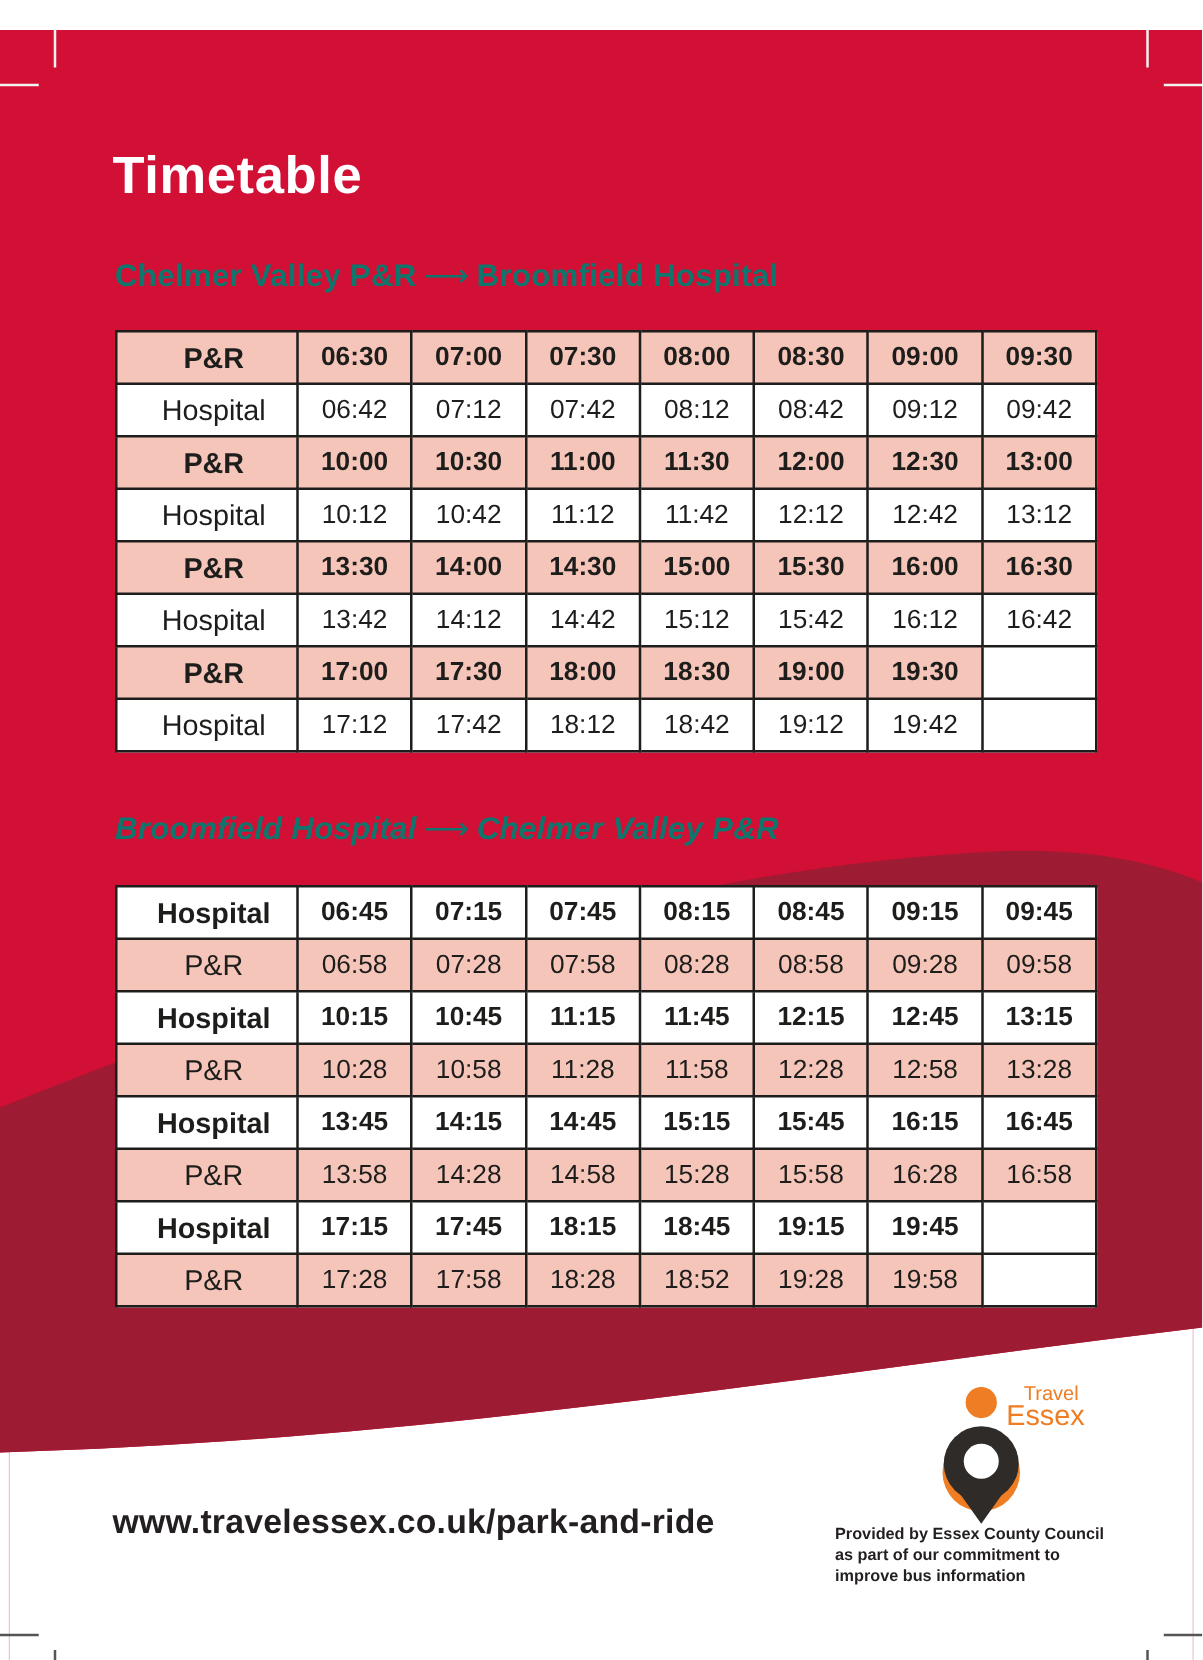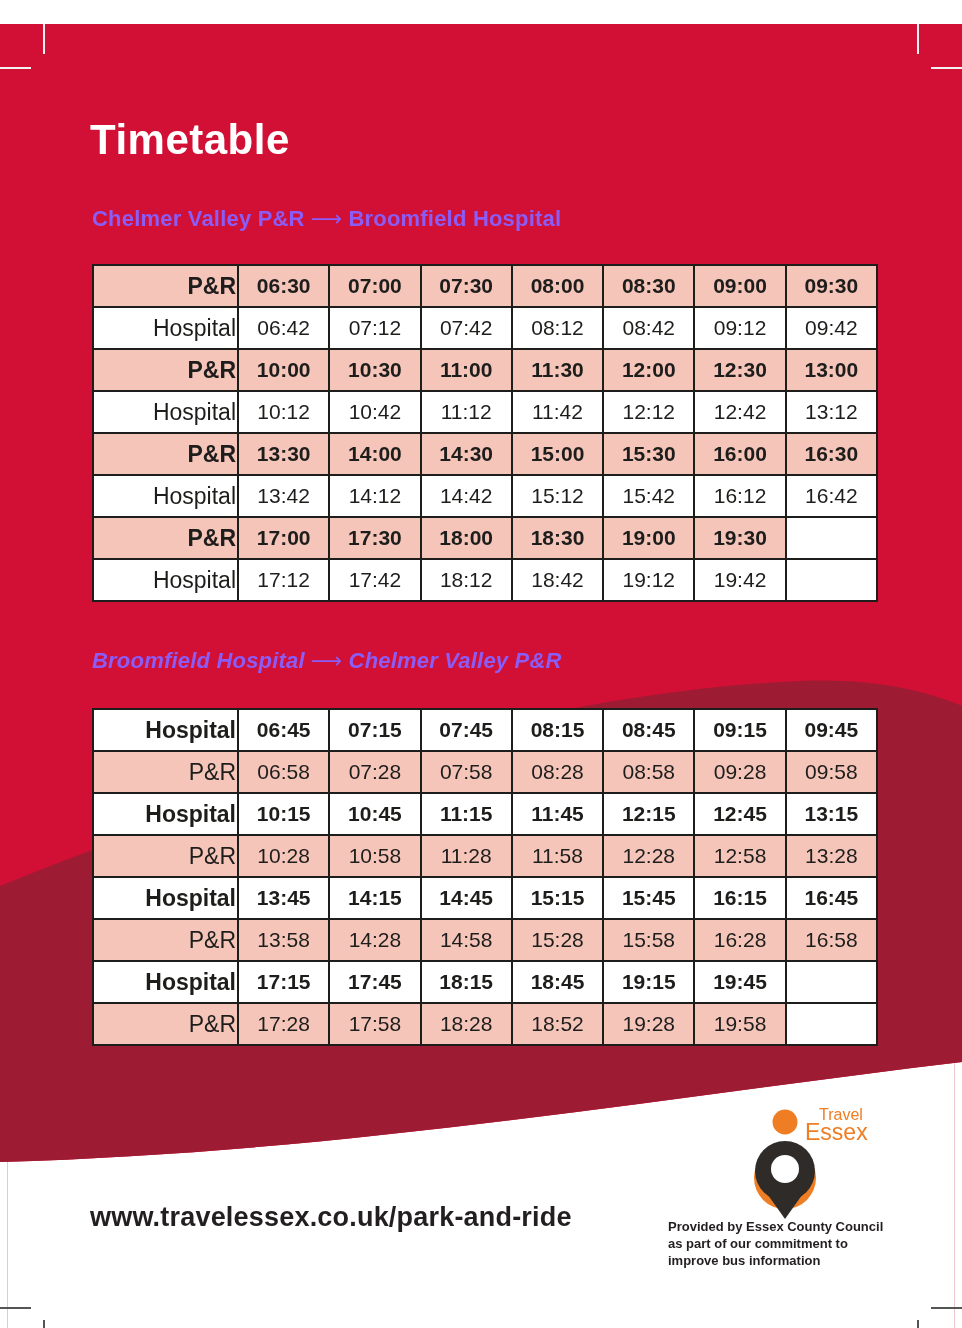--- a/index.html
+++ b/index.html
@@ -17,37 +17,37 @@
   .bg{position:absolute;left:0;top:0;width:962px;height:1328px;}
   
   .mark{position:absolute;background:#f2f2f2;}
   .mark.dark{background:#555555;}
   
   .page-title{
     position:absolute;left:90px;top:92px;color:#ffffff;font-size:42px;font-weight:700;
     letter-spacing:0.5px;
   }
   .route-heading{
-    position:absolute;left:92px;color:#8b5cf6;font-size:22px;font-weight:700;letter-spacing:0.2px;
+    position:absolute;left:92px;color:#0f766e;font-size:25px;font-weight:700;letter-spacing:0.2px;
   }
   .route-heading .arrow{font-weight:400;padding:0 6px;}
   #heading-outbound{top:182px;}
   #heading-return{top:624px;font-style:italic;}
   
   table.tt{
     position:absolute;left:92px;width:786px;border-collapse:collapse;table-layout:fixed;
     background:#ffffff;border:2px solid #1d1d1b;
   }
   #table-outbound{top:240px;}
   #table-return{top:684px;}
   .tt td{
     border:2px solid #1d1d1b;height:38px;color:#1d1d1b;
     font-family:"Liberation Sans","DejaVu Sans",sans-serif;
   }
-  .tt .stop-cell{text-align:right;padding-left:12px;font-size:23px;}
+  .tt .stop-cell{text-align:center;padding-left:12px;font-size:23px;}
   .tt .time-cell{text-align:center;font-size:21px;}
   .tt tr.row-pink td{background:#f6c5ba;}
   .tt tr.row-white td{background:#ffffff;}
   .tt tr.row-bold td{font-weight:700;}
   .tt td.empty-cell{background:#ffffff !important;}
   
   .url{
     position:absolute;left:90px;top:1178px;color:#231f20;font-size:27px;font-weight:700;
     letter-spacing:0.2px;
   }

